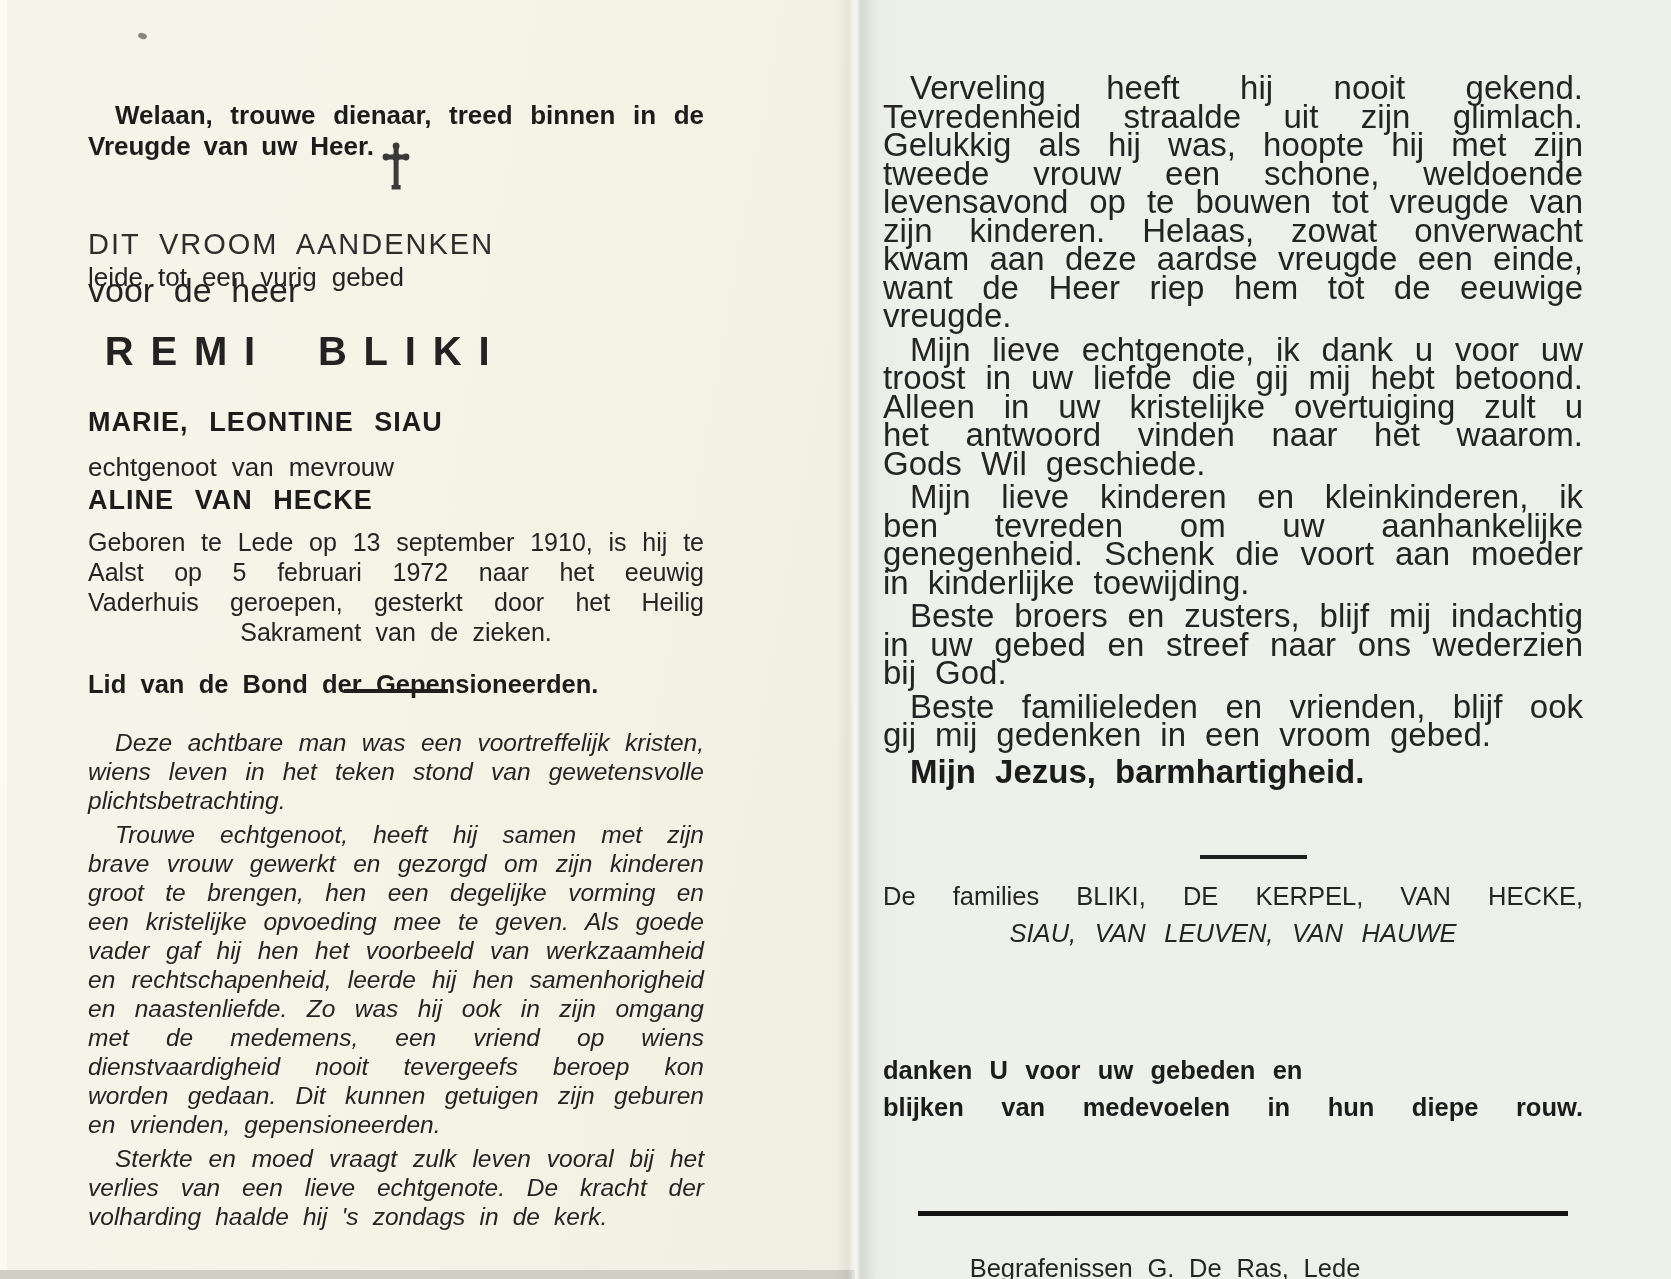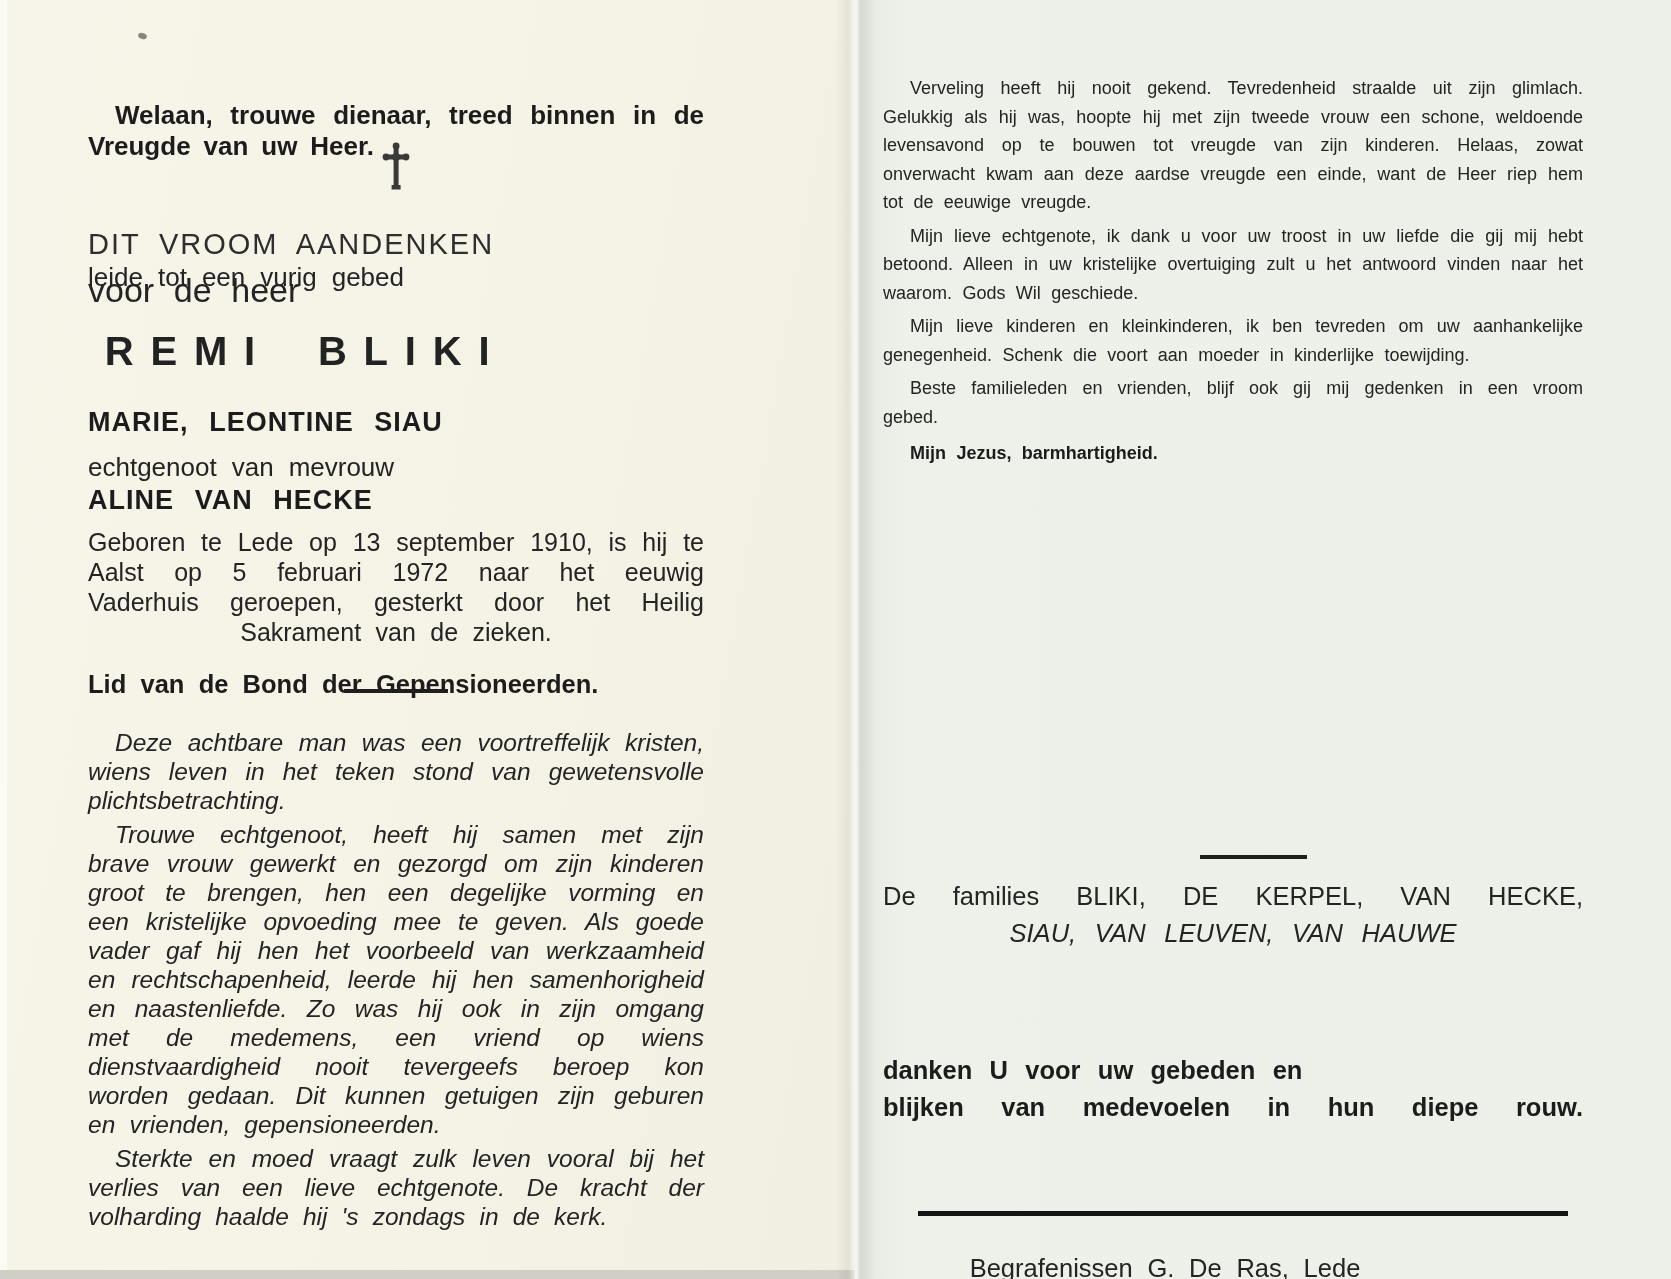--- a/index.html
+++ b/index.html
@@ -80,21 +80,21 @@
     text-align: justify; text-align-last: center; word-spacing: 0.30em;
   }
   .membership { top: 644px; font-size: 25.5px; word-spacing: 0.28em; }
   .divider-left {
     top: 689px; left: 344px; width: 104px; height: 4px; background: #1f1f1f;
   }
   .lp-body { top: 728px; font-style: italic; }
 
   
   .rp-col { left: 28px; width: 700px; }
-  .rp-body { top: 74px; font-size: 18px; line-height: 28.5px; }
+  .rp-body { top: 74px; font-size: 33px; line-height: 28.5px; }
   .prayer-line { margin-top: 8px !important; }
   .divider-right {
     top: 855px; left: 345px; width: 107px; height: 4px; background: #1f1f1f;
   }
   .families { top: 878px; font-size: 25.5px; line-height: 37px; word-spacing: 0.45em; }
   .families .l1 { text-align: justify; text-align-last: justify; }
   .families .l2 { text-align: center; font-style: italic; }
   .thanks { top: 1052px; font-size: 25.5px; line-height: 37px; word-spacing: 0.40em; }
   .thanks .l1 { text-align: left; }
   .thanks .l2 { text-align: justify; text-align-last: justify; }
@@ -150,20 +150,21 @@
 
     <div class="edge-bottom-left"></div>
   </section>
 
   <section class="page page-right">
 
     <div class="t rp-col rp-body body-text">
       <p>Verveling heeft hij nooit gekend. Tevredenheid straalde uit zijn glimlach. Gelukkig als hij was, hoopte hij met zijn tweede vrouw een schone, weldoende levensavond op te bouwen tot vreugde van zijn kinderen. Helaas, zowat onverwacht kwam aan deze aardse vreugde een einde, want de Heer riep hem tot de eeuwige vreugde.</p>
       <p>Mijn lieve echtgenote, ik dank u voor uw troost in uw liefde die gij mij hebt betoond. Alleen in uw kristelijke overtuiging zult u het antwoord vinden naar het waarom. Gods Wil geschiede.</p>
       <p>Mijn lieve kinderen en kleinkinderen, ik ben tevreden om uw aanhankelijke genegenheid. Schenk die voort aan moeder in kinderlijke toewijding.</p>
+      <p>Beste broers en zusters, blijf mij indachtig in uw gebed en streef naar ons wederzien bij God.</p>
       <p>Beste familieleden en vrienden, blijf ook gij mij gedenken in een vroom gebed.</p>
       <p class="bold prayer-line">Mijn Jezus, barmhartigheid.</p>
     </div>
 
     <div class="t divider-right"></div>
 
     <div class="t rp-col families">
       <div class="l1">De families BLIKI, DE KERPEL, VAN HECKE,</div>
       <div class="l2">SIAU, VAN LEUVEN, VAN HAUWE</div>
     </div>

